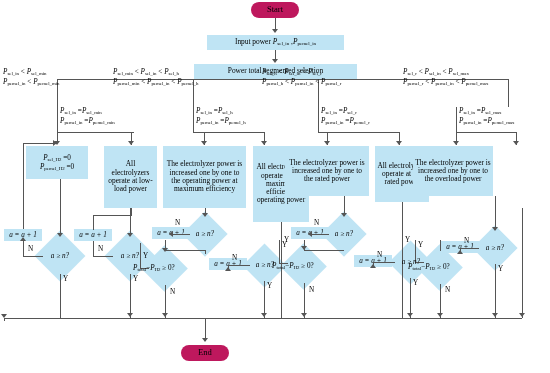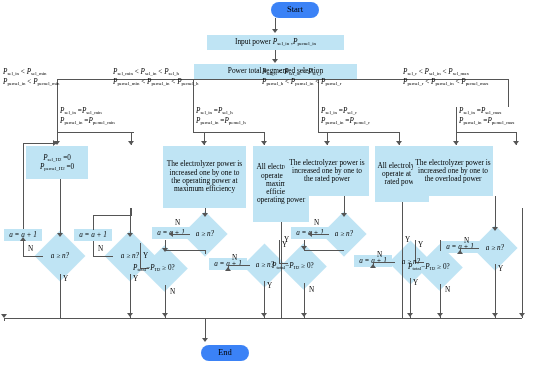--- a/index.html
+++ b/index.html
@@ -21,22 +21,21 @@
     align-items:center;
     justify-content:center;
     text-align:center;
     line-height:1.12;
     font-size:7.4px;
     padding:1px 2px;
   }
   .terminal{
     border-radius:999px;
     font-size:8.6px;
-    background:#3b82f6;
-    margin-left:20px;
+    background:#be185d;
   }
   .process{ }
   .assign{
     font-size:7.2px;
     white-space:nowrap;
   }
   
   .plain{
     position:absolute;
     background:transparent;
@@ -164,20 +163,21 @@
   <div class="ln lnh" style="left:318px;top:132px;width:82px;"></div>
   <div class="ln lnh" style="left:456px;top:132px;width:60px;"></div>
 
   <div class="ln lnv" style="left:57px;top:132px;height:11px;"></div>
   <div class="arrow" style="left:54px;top:141px;"></div>
   <div class="node assign" style="left:26px;top:146px;width:62px;height:33px;flex-direction:column;">
     <div><i>P</i><sub>sel_H2</sub> =0</div>
     <div><i>P</i><sub>pemel_H2</sub> =0</div>
   </div>
 
+  <div class="node process" style="left:104px;top:146px;width:53px;height:62px;">All electrolyzers operate at low-load power</div>
   <div class="node process" style="left:163px;top:146px;width:83px;height:62px;">The electrolyzer power is increased one by one to the operating power at maximum efficiency</div>
   <div class="node process" style="left:253px;top:146px;width:56px;height:76px;">All electrolyzers operate at the maximum efficiency operating power</div>
   <div class="node process" style="left:285px;top:146px;width:84px;height:50px;">The electrolyzer power is increased one by one to the rated power</div>
   <div class="node process" style="left:375px;top:146px;width:54px;height:56px;">All electrolyzers operate at the rated power</div>
   <div class="node process" style="left:413px;top:146px;width:80px;height:50px;">The electrolyzer power is increased one by one to the overload power</div>
 
   <div class="ln lnv" style="left:131px;top:132px;height:13px;"></div>
   <div class="arrow" style="left:128px;top:141px;"></div>
 
   <div class="ln lnv" style="left:204px;top:132px;height:13px;"></div>

